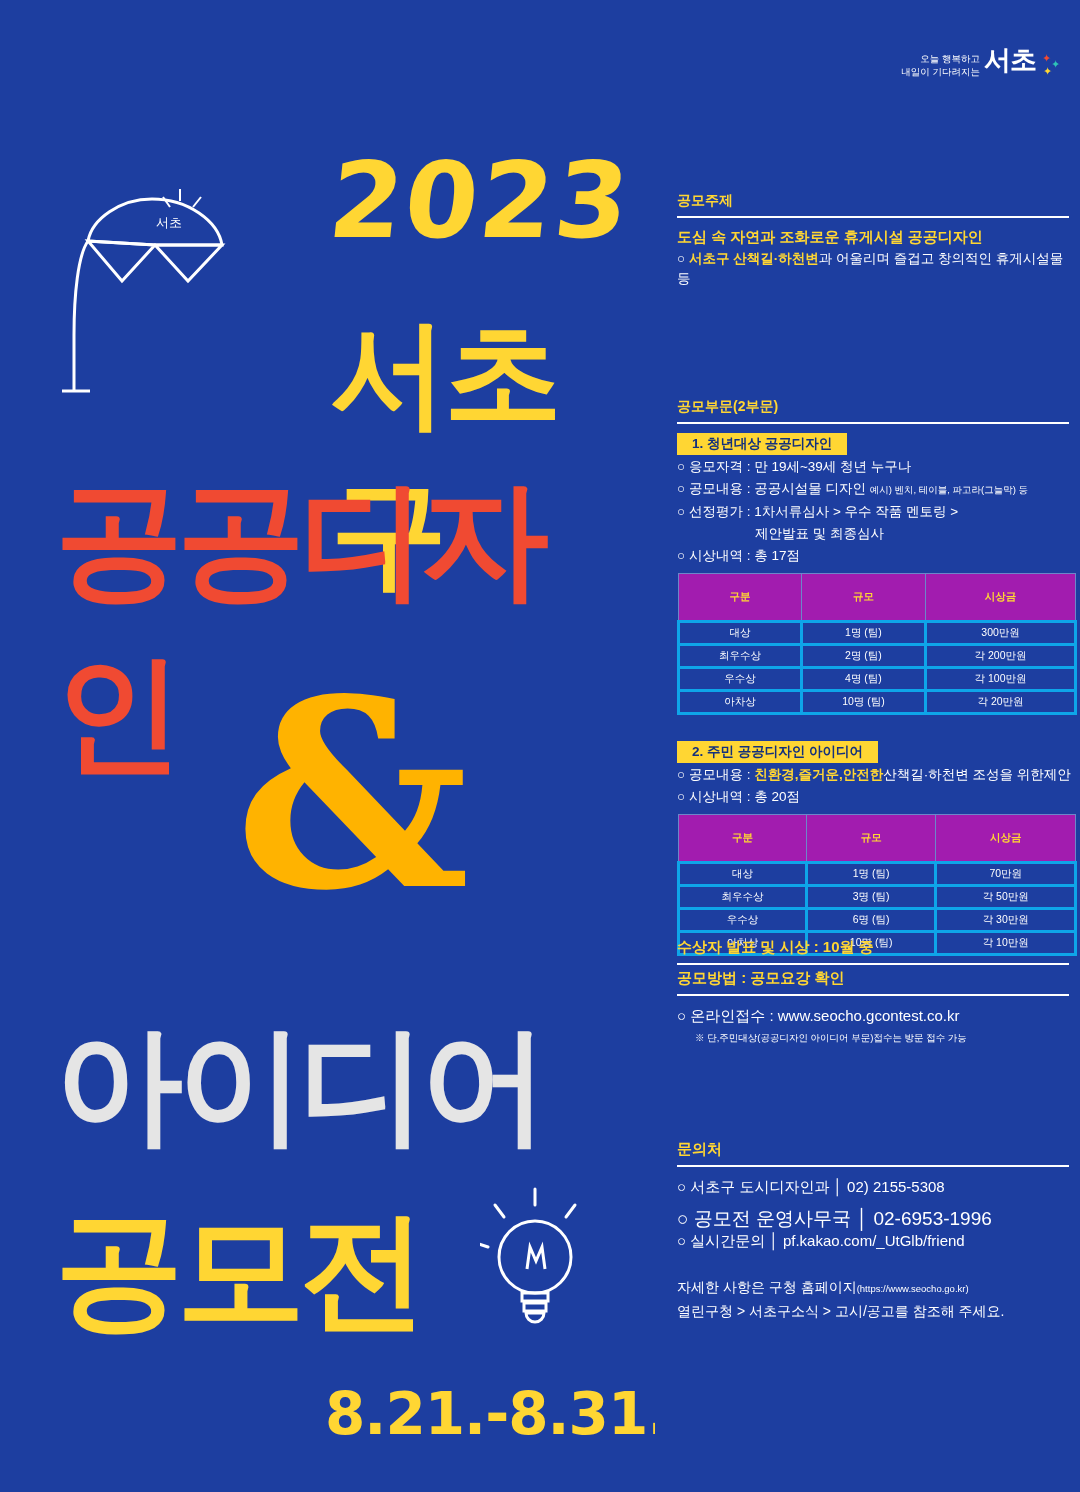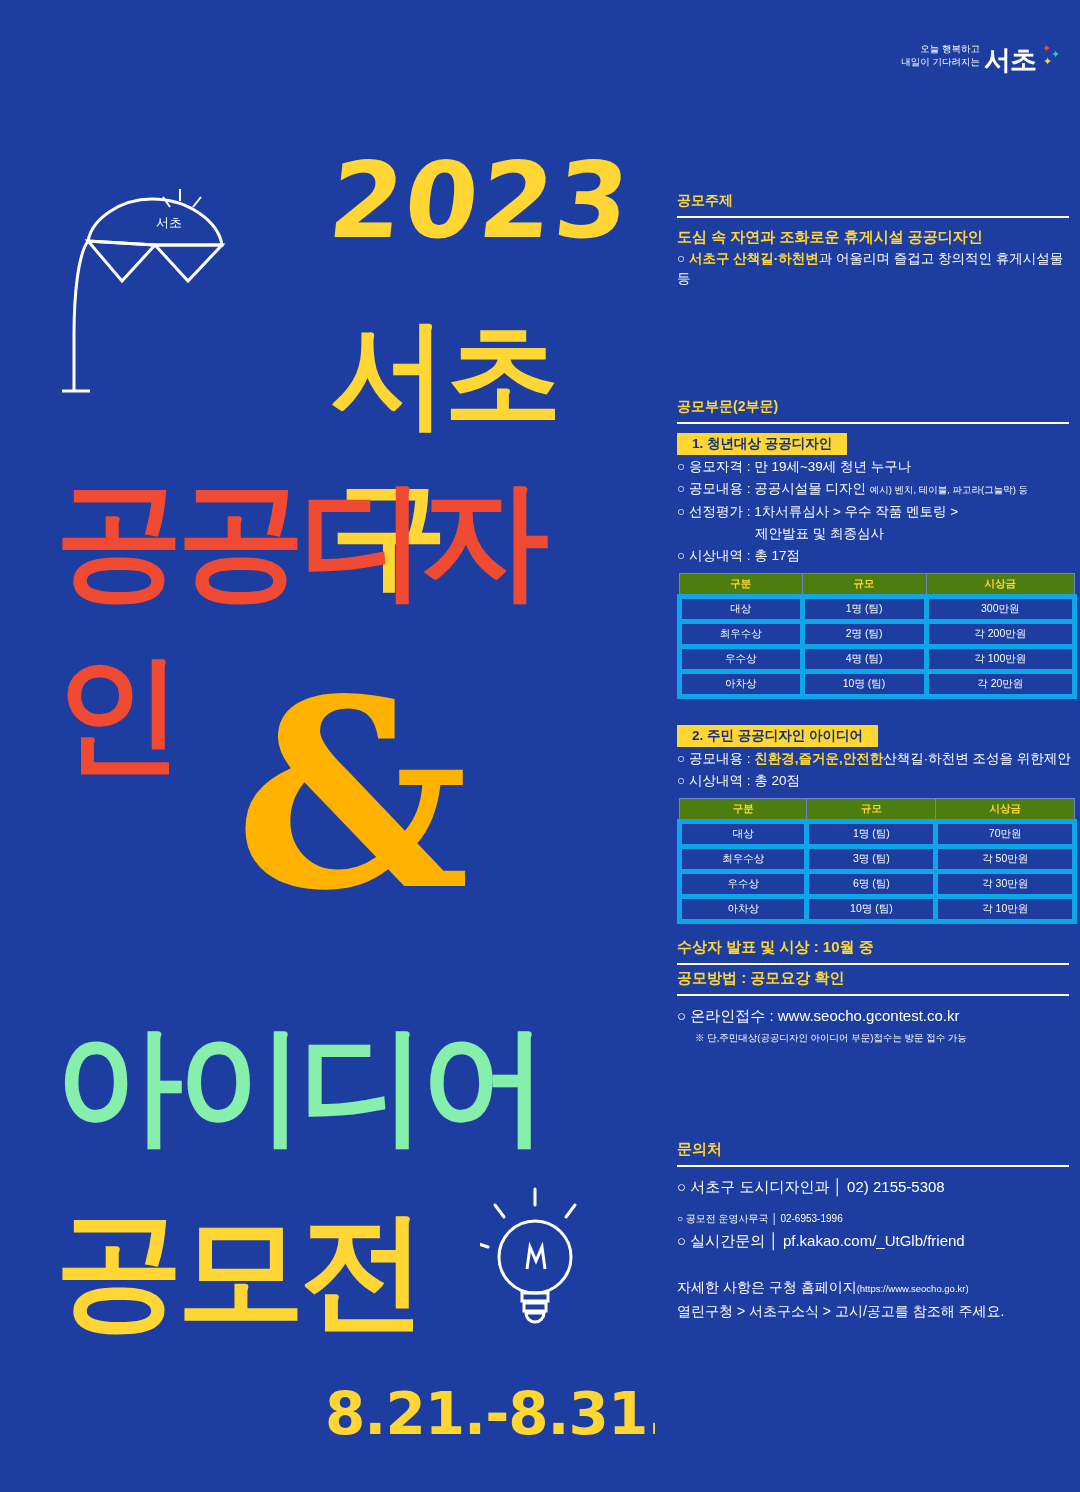--- a/index.html
+++ b/index.html
@@ -47,21 +47,21 @@
     font-family:"DejaVu Sans", sans-serif;
   }
   .amp{
     position:absolute;left:235px;top:665px;
     font-size:260px;font-weight:bold;color:#ffb300;
     font-family:"DejaVu Serif", serif;
     line-height:1;
   }
   .bigline2{
     position:absolute;left:55px;top:1000px;
-    font-size:128px;font-weight:bold;color:#86efac;
+    font-size:128px;font-weight:bold;color:#e5e5e5;
     letter-spacing:-6px;
     font-family:"DejaVu Sans", sans-serif;
   }
   .bigline3{
     position:absolute;left:55px;top:1185px;
     font-size:128px;font-weight:bold;color:#ffd633;
     letter-spacing:-6px;
     font-family:"DejaVu Sans", sans-serif;
   }
   .dates{
@@ -82,21 +82,21 @@
     padding:0 22px 0 22px;
     box-sizing:border-box;
     font-size:13px;
   }
   .logo{
     position:absolute;right:20px;top:42px;
     text-align:right;color:#ffffff;
   }
   .logo .small{font-size:9.5px;line-height:13px;display:block;}
   .logo .brand{font-size:27px;font-weight:bold;letter-spacing:-1px;}
-  .logo-wrap{display:flex;align-items:flex-start;justify-content:flex-end;gap:4px;}
+  .logo-wrap{display:flex;align-items:flex-end;justify-content:flex-end;gap:4px;}
   .stars{position:relative;width:20px;height:26px;}
   .stars span{position:absolute;font-size:11px;}
   .sec-title{
     color:#ffd633;font-weight:bold;font-size:14px;
     padding-bottom:4px;display:inline-block;
   }
   .rule{height:1.5px;background:#ffffff;width:98%;margin:2px 0 9px 0;}
   .line{font-size:13.5px;line-height:20px;margin:2px 0;color:#fff;}
   .bold{font-weight:bold;}
   .yellow{color:#ffd633;}
@@ -104,25 +104,25 @@
   .hl{
     background:#ffd633;color:#13307d;font-weight:bold;
     font-size:13.5px;padding:2px 15px;display:inline-block;
   }
 
   table.prize{
     width:100%;border-collapse:collapse;margin:7px 0 0 0;
     font-size:10.5px;color:#ffffff;
   }
   table.prize th{
-    background:#4d7c0f;border:1px solid #6d86c9;
-    padding:3px 0;font-weight:bold;color:#ffd633;
+    background:#a21caf;border:1px solid #6d86c9;
+    padding:16px 0;font-weight:bold;color:#ffd633;
   }
   table.prize td{
-    border:5px solid #0ea5e9;padding:3px 0;text-align:center;
+    border:3px solid #0ea5e9;padding:3px 0;text-align:center;
   }
   .abs{position:absolute;left:22px;width:400px;}
 </style>
 </head>
 <body>
 
 <div class="poster">
 
   <div class="left">
 
@@ -323,21 +323,21 @@
       </div>
     </div>
 
     <div class="abs" style="top:1140px;">
       <div class="sec-title" style="font-size:15px;">문의처</div>
       <div class="rule"></div>
       <div class="line" style="font-size:15px;margin-top:10px;">
         <span>○</span>
         <span>서초구 도시디자인과  │  02) 2155-5308</span>
       </div>
-      <div class="line" style="font-size:10px;margin-top:12px;">
+      <div class="line" style="font-size:19px;margin-top:12px;">
         <span>○</span>
         <span>공모전 운영사무국  │  02-6953-1996</span>
       </div>
       <div class="line" style="font-size:15px;">
         <span>○</span>
         <span>실시간문의  │  pf.kakao.com/_UtGlb/friend</span>
       </div>
 
       <div class="line" style="font-size:14px;margin-top:26px;">
         <span>자세한 사항은 구청 홈페이지</span><span class="tiny">(https://www.seocho.go.kr)</span>

